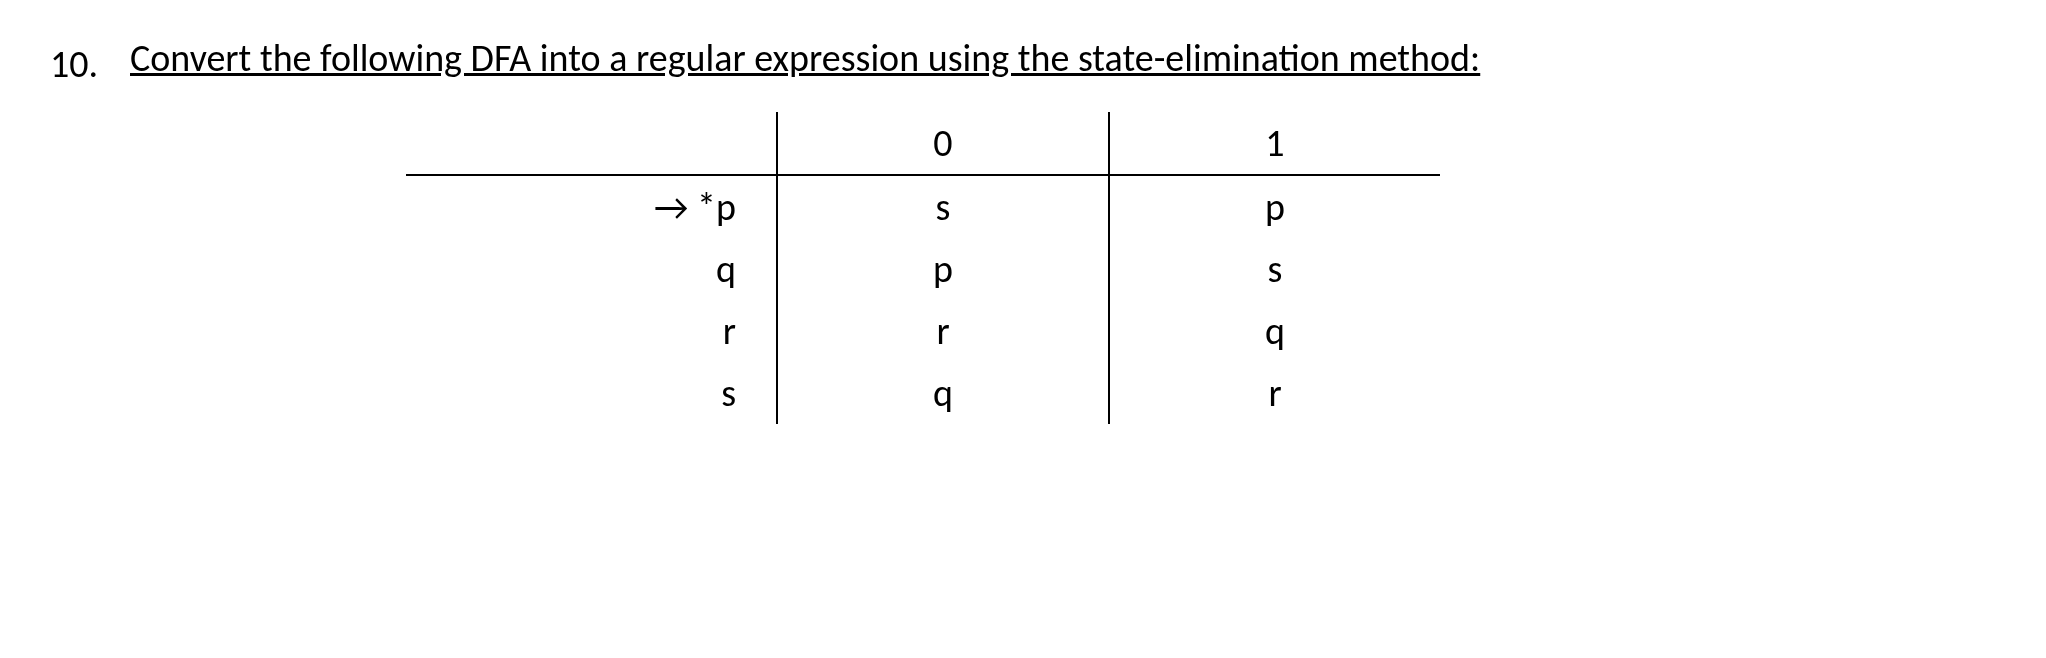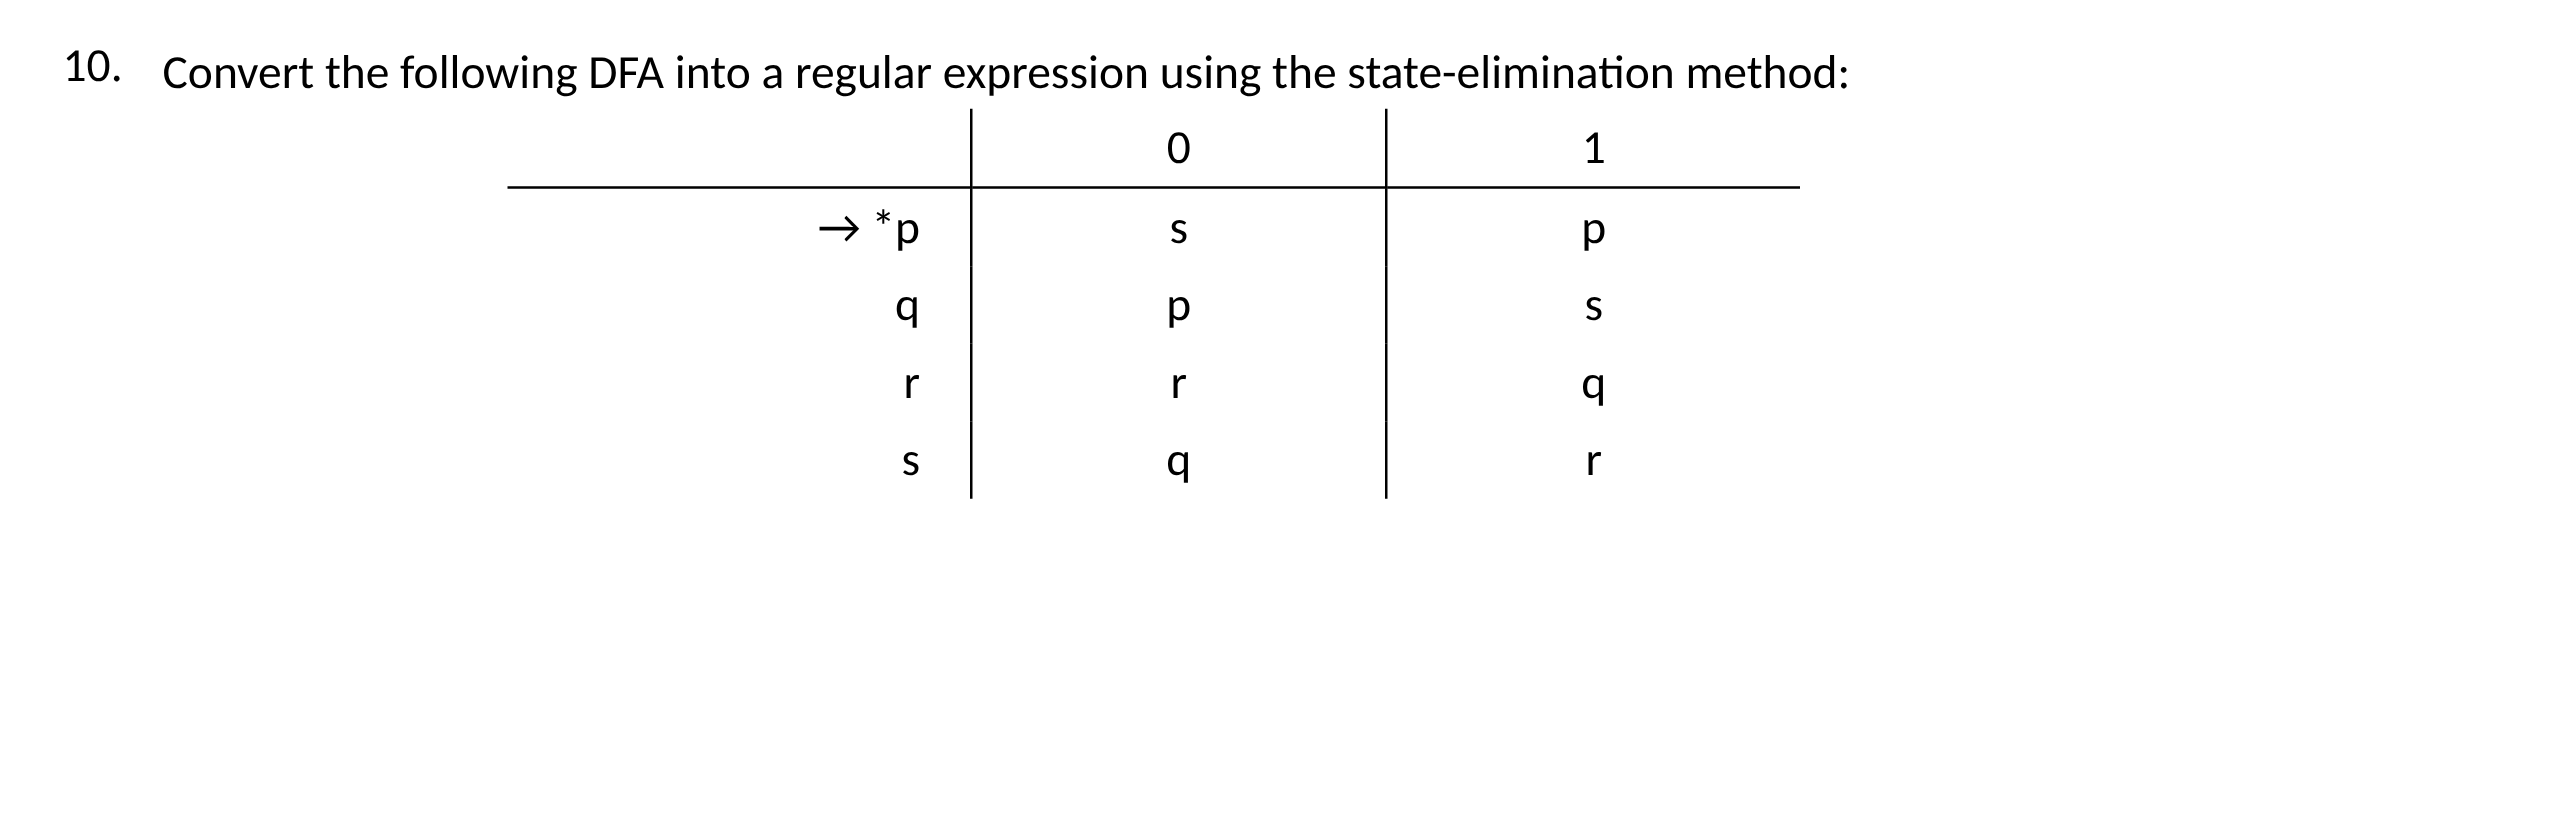--- a/index.html
+++ b/index.html
@@ -7,32 +7,34 @@
       font-size: 38px;
       color: #000;
       background: #fff;
       margin: 0;
       padding: 30px 50px;
       width: 2046px;
       box-sizing: border-box;
     }
     .question {
       display: flex;
-      align-items: flex-start;
+      align-items: flex-end;
+      margin-bottom: 25px;
     }
     .qnum {
       width: 80px;
       flex-shrink: 0;
     }
     .qtext {
       flex: 1;
       text-align: justify;
       text-justify: inter-word;
       line-height: 1.5;
       padding-right: 80px;
+      text-decoration: underline;
     }
     .table-wrap {
       display: flex;
       justify-content: center;
       margin-left: -200px;
     }
     table {
       border-collapse: collapse;
       font-size: 38px;
     }

